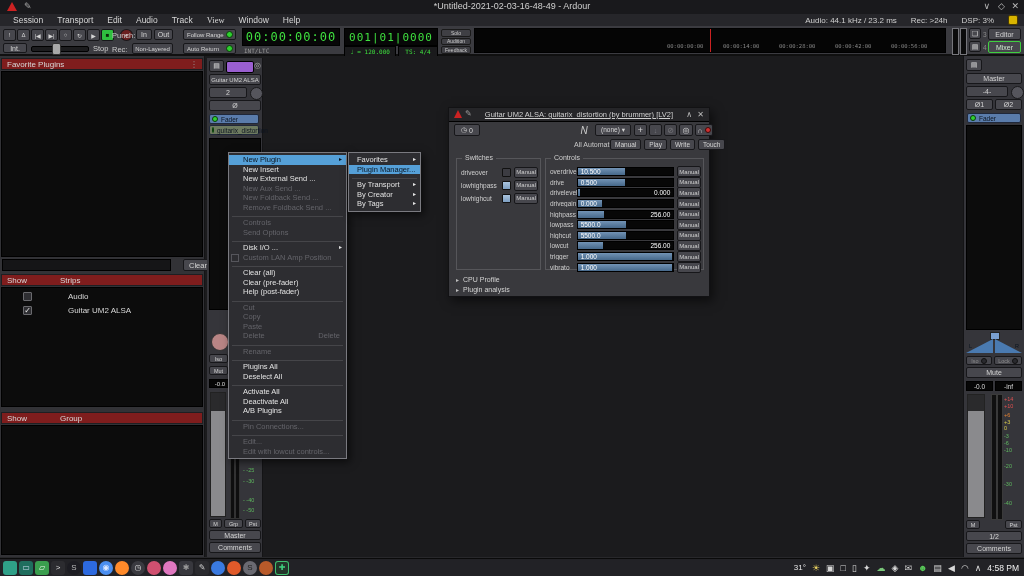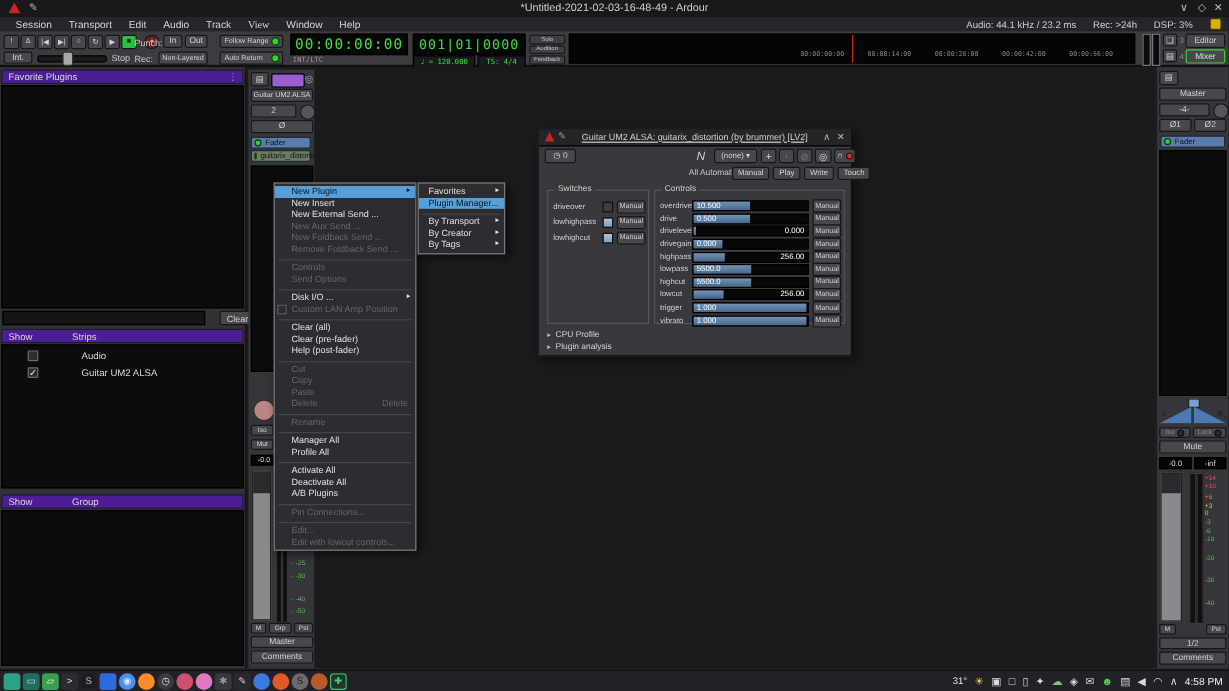--- a/index.html
+++ b/index.html
@@ -3,21 +3,21 @@
 <meta charset="utf-8">
 <style>
   html,body{margin:0;padding:0;background:#000;}
   #root{position:relative;width:1024px;height:576px;background:#28282b;overflow:hidden;
         font-family:"Liberation Sans",sans-serif;color:#d4d4d4;-webkit-font-smoothing:antialiased;}
   .abs{position:absolute;}
   .btn{position:absolute;background:#47474d;border:1px solid #17171a;border-radius:2px;
        color:#d4d4d4;display:flex;align-items:center;justify-content:center;
        font-size:7px;box-sizing:border-box;white-space:nowrap;}
   .blackbox{position:absolute;background:#0c0c0c;border:1px solid #000;box-sizing:border-box;}
-  .hdr{position:absolute;background:#4c1d95;border:1px solid #1f1f22;box-sizing:border-box;
+  .hdr{position:absolute;background:#7f1d1d;border:1px solid #1f1f22;box-sizing:border-box;
        font-size:8px;color:#d8d8d8;display:flex;align-items:center;}
   .clock{font-family:"DejaVu Sans Mono",monospace;color:#3fe03f;}
   .led{width:5px;height:5px;border-radius:50%;background:#2fd02f;border:1px solid #0a3a0a;}
   .menu{position:absolute;background:#2d2d31;border:1px solid #7a7a80;box-shadow:3px 3px 8px rgba(0,0,0,.6);
         padding:2px 0;z-index:40;}
   .mi{position:relative;height:9.5px;line-height:9.5px;padding:0 14px 0 14px;font-size:7.5px;
       color:#e2e2e2;white-space:nowrap;}
   .mi.disabled{color:#64646a;}
   .mi.highlight{background:#55a0d8;color:#0b1622;}
   .mi.sep{height:3px;padding:0;margin:1px 3px;border-bottom:1px solid #454549;}
@@ -719,28 +719,28 @@
 
       <div class="mi sep">
         
         <span></span>
         
         
       </div>
 
       <div class="mi">
         
-        <span>Manager All</span>
-        
-        
-      </div>
-
-      <div class="mi">
-        
-        <span>Profile All</span>
+        <span>Plugins All</span>
+        
+        
+      </div>
+
+      <div class="mi">
+        
+        <span>Deselect All</span>
         
         
       </div>
 
       <div class="mi sep">
         
         <span></span>
         
         
       </div>

